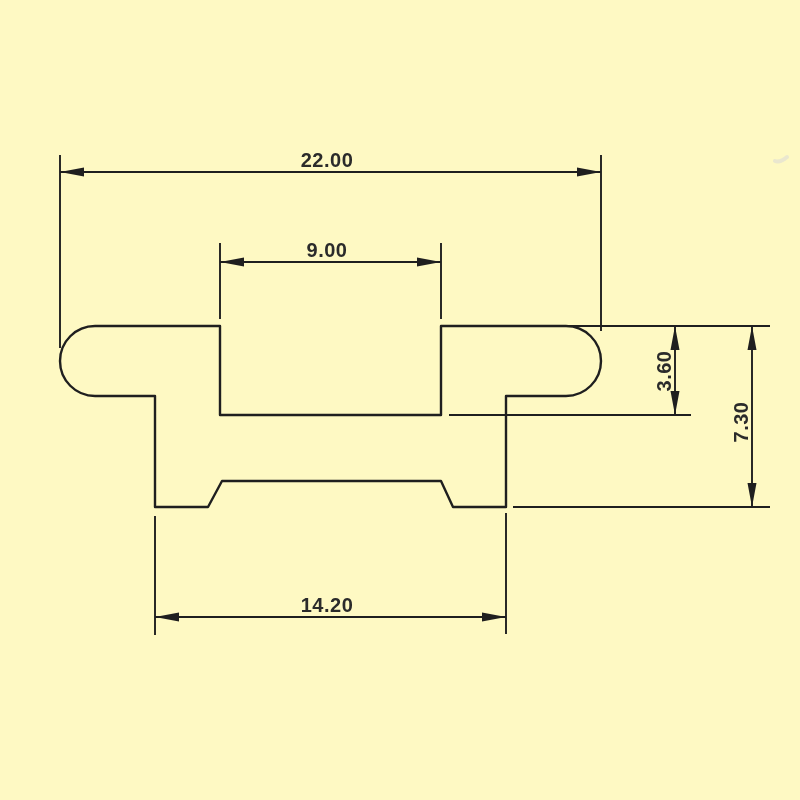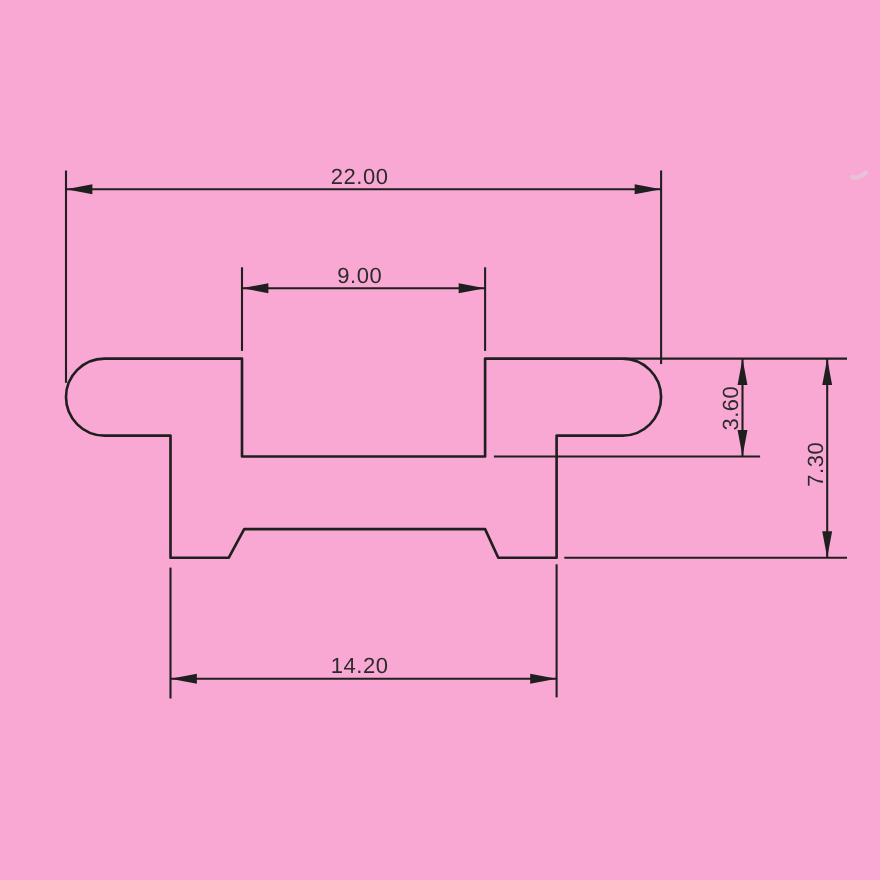--- a/index.html
+++ b/index.html
@@ -7,21 +7,22 @@
     padding: 0;
     background: #ffffff;
     width: 800px;
     height: 800px;
     overflow: hidden;
   }
   .canvas {
     position: relative;
     width: 800px;
     height: 800px;
-    background: #f9a8d4;
+    background: #fef9c3;
+    font-weight: bold;
   }
   svg { display: block; }
   .dim-text {
     font-family: "Liberation Sans", "DejaVu Sans", sans-serif;
     font-size: 20px;
     fill: #2b2b2b;
     letter-spacing: 0.5px;
   }
   .outline { stroke: #1f1f1f; stroke-width: 2.4; fill: none; stroke-linejoin: round; }
   .dimline { stroke: #1f1f1f; stroke-width: 1.9; fill: none; }

